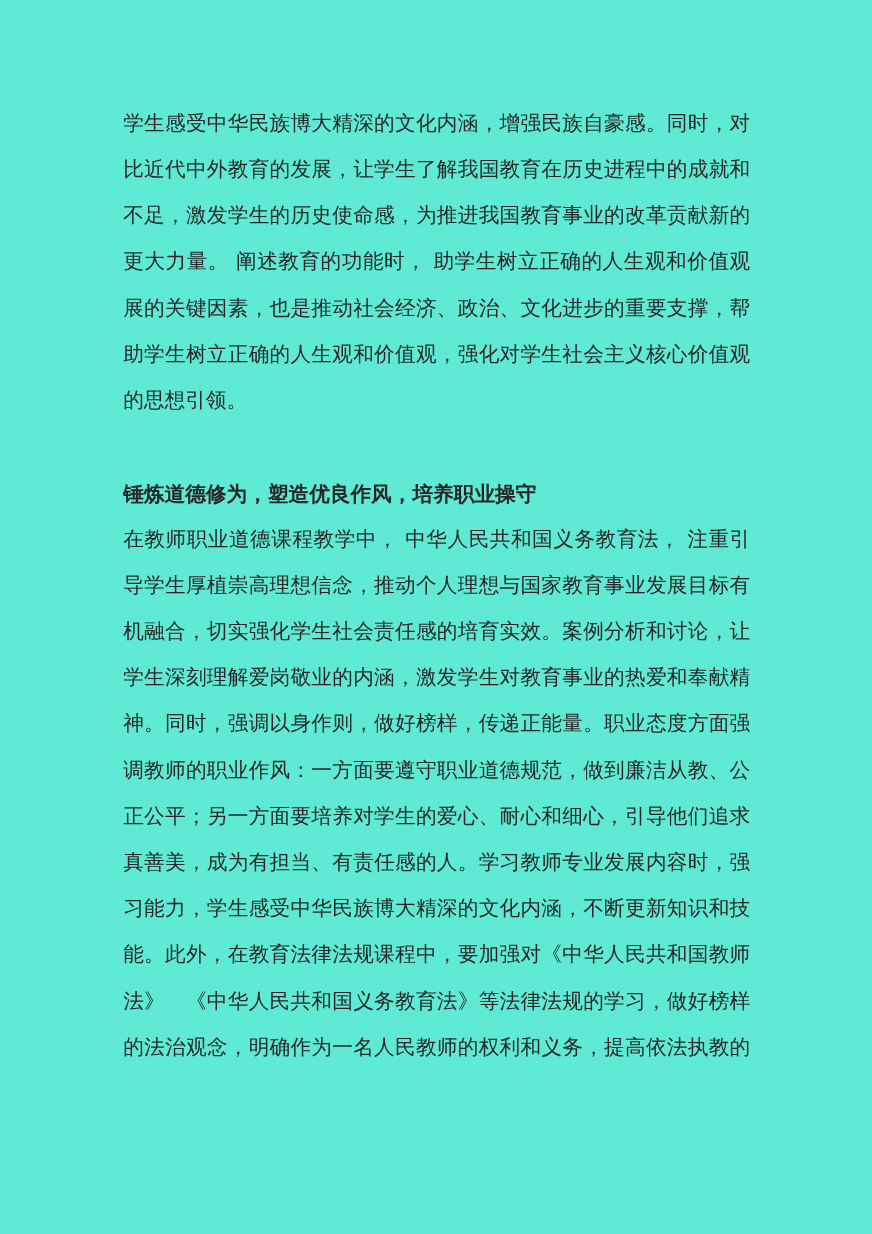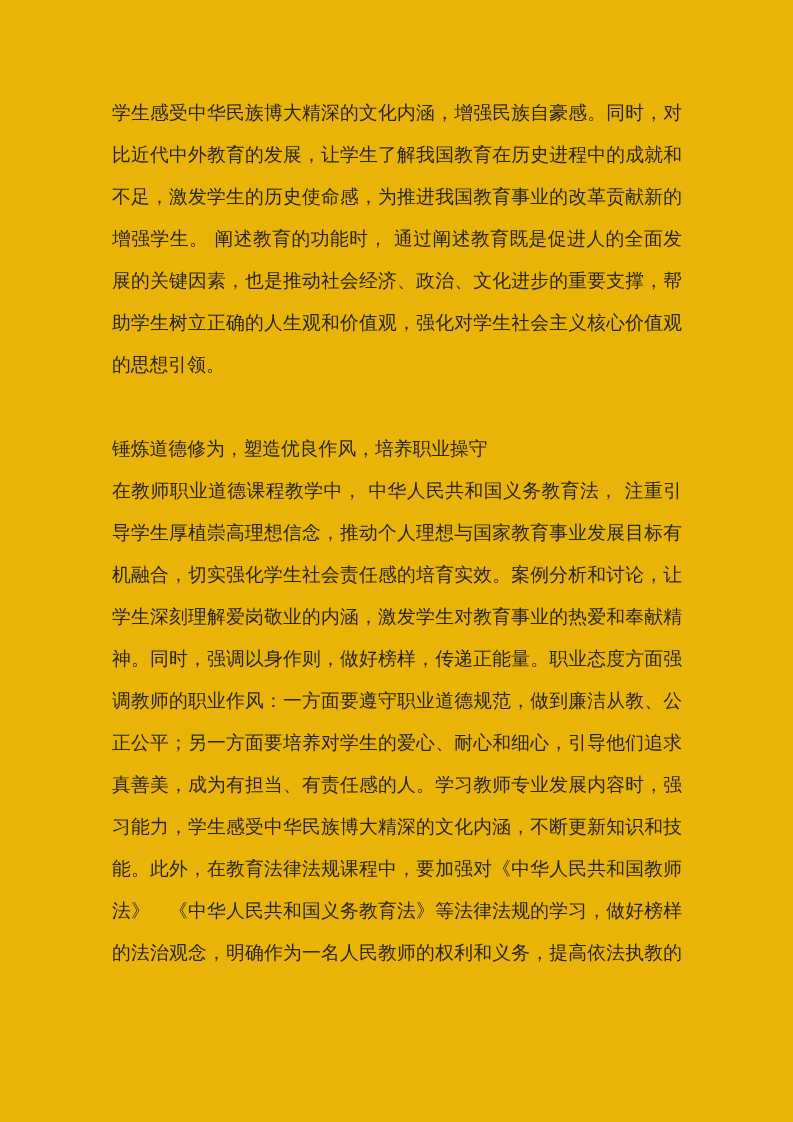--- a/index.html
+++ b/index.html
@@ -10,53 +10,53 @@
     width: 793px;
     height: 1122px;
     background: #ffffff;
     overflow: hidden;
   }
   .page {
     box-sizing: border-box;
     width: 793px;
     height: 1122px;
     padding: 92px 111px 0 112px;
-    background: #eab308;
+    background: #5eead4;
     color: #262626;
     font-family: "DejaVu Serif", "Liberation Serif", serif;
     font-size: 18.8px;
     line-height: 42px;
   }
   .doc-body {
     width: 570px;
   }
   .line {
     width: 570px;
     text-align: justify;
     white-space: pre-wrap;
   }
   .line.j {
     text-align-last: justify;
   }
   .line.heading {
-    font-weight: normal;
+    font-weight: bold;
   }
   .spacer {
     height: 42px;
   }
 </style>
 </head>
 <body>
 
 <div class="page">
   <div class="doc-body" id="doc-body" style="color: rgb(38, 38, 38);">
       <div class="line j">学生感受中华民族博大精深的文化内涵，增强民族自豪感。同时，对</div>
       <div class="line j">比近代中外教育的发展，让学生了解我国教育在历史进程中的成就和</div>
       <div class="line j">不足，激发学生的历史使命感，为推进我国教育事业的改革贡献新的</div>
-      <div class="line j">增强学生。 阐述教育的功能时， 通过阐述教育既是促进人的全面发</div>
+      <div class="line j">更大力量。 阐述教育的功能时， 助学生树立正确的人生观和价值观</div>
       <div class="line j">展的关键因素，也是推动社会经济、政治、文化进步的重要支撑，帮</div>
       <div class="line j">助学生树立正确的人生观和价值观，强化对学生社会主义核心价值观</div>
       <div class="line">的思想引领。</div>
       <div class="spacer"></div>
       <div class="line heading">锤炼道德修为，塑造优良作风，培养职业操守</div>
       <div class="line j">在教师职业道德课程教学中， 中华人民共和国义务教育法， 注重引</div>
       <div class="line j">导学生厚植崇高理想信念，推动个人理想与国家教育事业发展目标有</div>
       <div class="line j">机融合，切实强化学生社会责任感的培育实效。案例分析和讨论，让</div>
       <div class="line j">学生深刻理解爱岗敬业的内涵，激发学生对教育事业的热爱和奉献精</div>
       <div class="line j">神。同时，强调以身作则，做好榜样，传递正能量。职业态度方面强</div>

